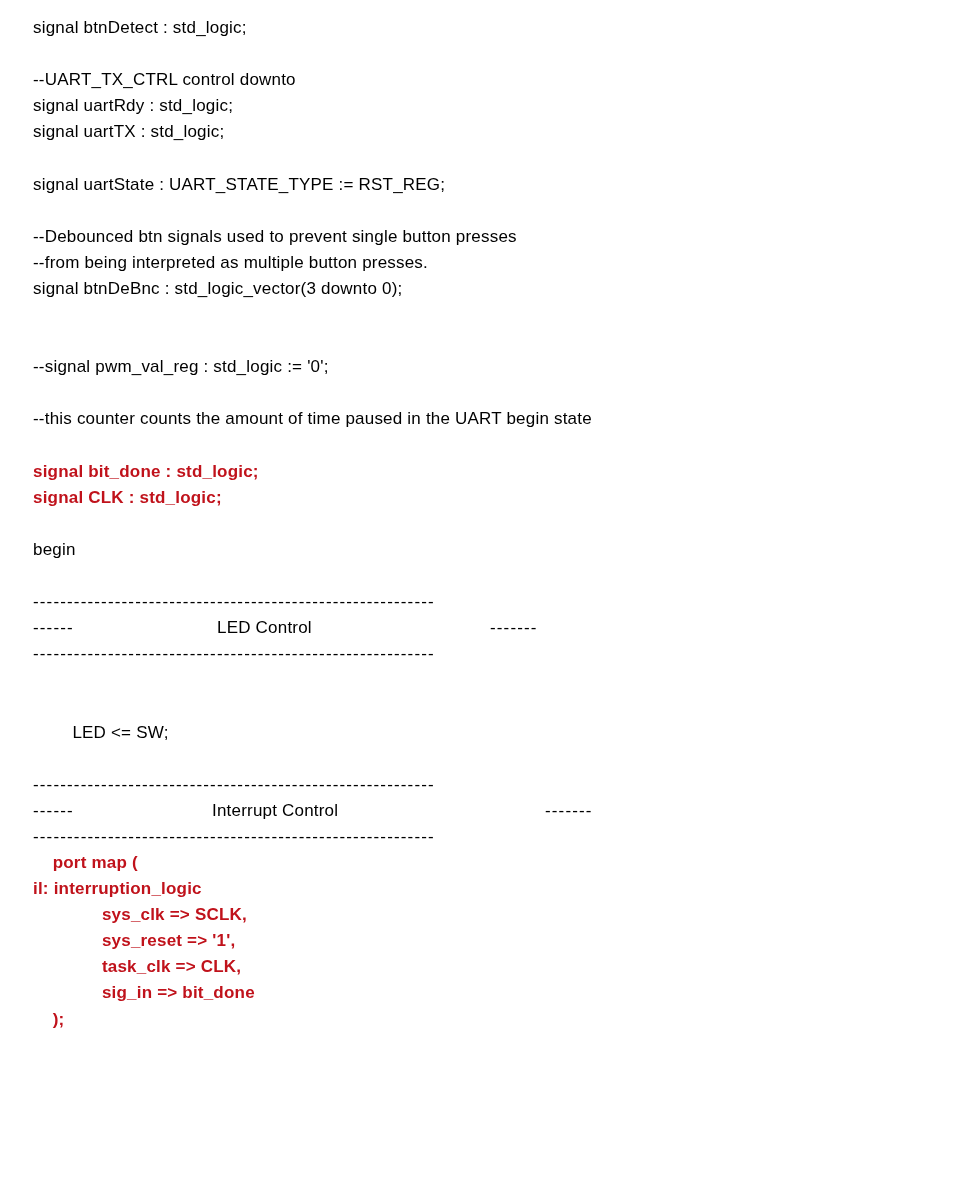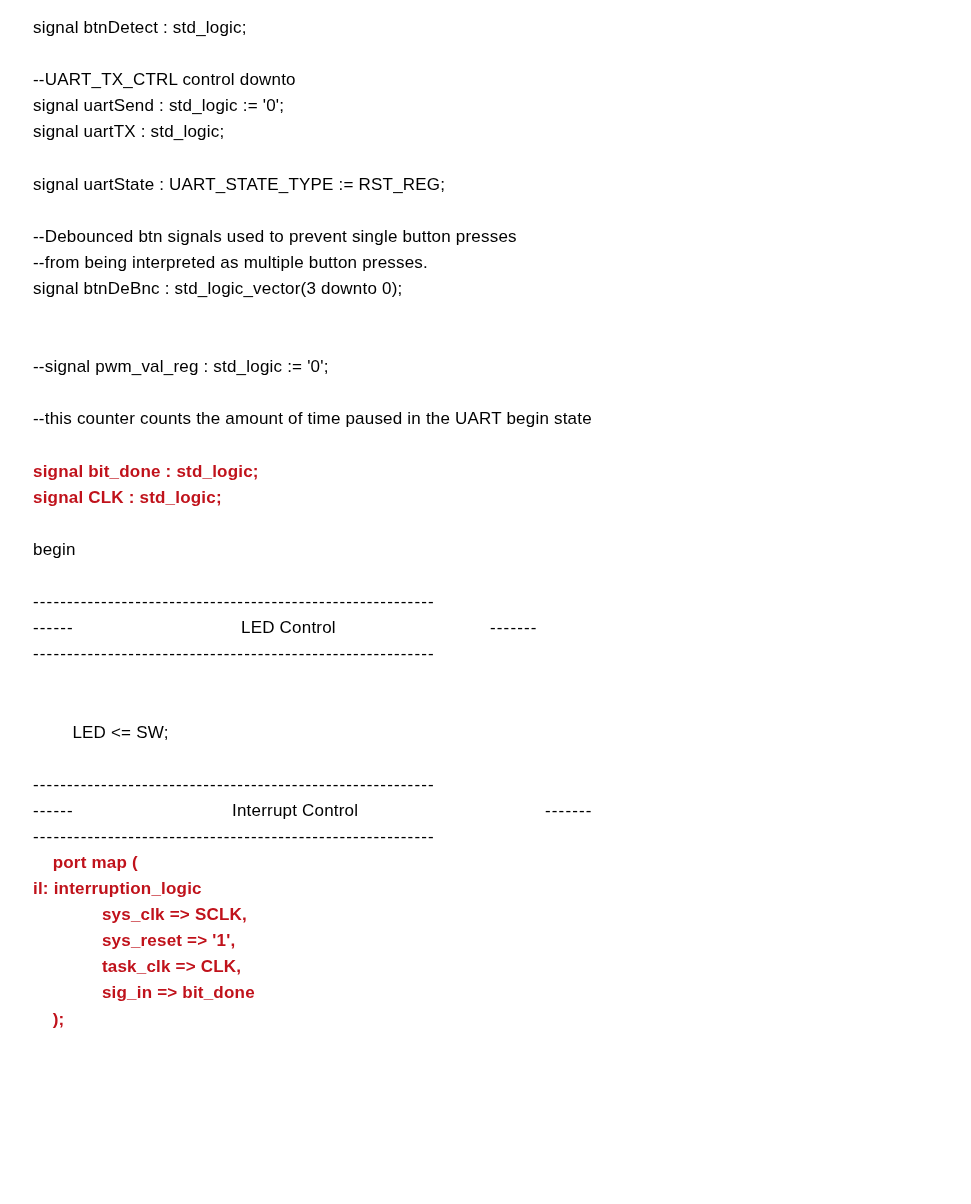--- a/index.html
+++ b/index.html
@@ -49,48 +49,48 @@
     top:0;
   }
 </style>
 </head>
 <body>
 
 <div class="page">
     <div class="line">signal btnDetect : std_logic;</div>
     <div class="line"></div>
     <div class="line">--UART_TX_CTRL control downto</div>
-    <div class="line">signal uartSend : std_logic := '0';</div>
+    <div class="line">signal uartRdy : std_logic;</div>
     <div class="line">signal uartTX : std_logic;</div>
     <div class="line"></div>
     <div class="line">signal uartState : UART_STATE_TYPE := RST_REG;</div>
     <div class="line"></div>
     <div class="line">--Debounced btn signals used to prevent single button presses</div>
     <div class="line">--from being interpreted as multiple button presses.</div>
     <div class="line">signal btnDeBnc : std_logic_vector(3 downto 0);</div>
     <div class="line"></div>
     <div class="line"></div>
     <div class="line">--signal pwm_val_reg : std_logic := '0';</div>
     <div class="line"></div>
     <div class="line">--this counter counts the amount of time paused in the UART begin state</div>
     <div class="line"></div>
     <div class="line red">signal bit_done : std_logic;</div>
     <div class="line red">signal CLK : std_logic;</div>
     <div class="line"></div>
     <div class="line">begin</div>
     <div class="line"></div>
     <div class="line rule"><span class="dash-seg">-----------------------------------------------------------</span></div>
-    <div class="line banner"><span class="dash-seg">------</span><span class="banner-title" style="left: 208px;">LED Control</span><span class="dash-seg banner-right" style="left: 457px;">-------</span></div>
+    <div class="line banner"><span class="dash-seg">------</span><span class="banner-title" style="left: 184px;">LED Control</span><span class="dash-seg banner-right" style="left: 457px;">-------</span></div>
     <div class="line rule"><span class="dash-seg">-----------------------------------------------------------</span></div>
     <div class="line"></div>
     <div class="line"></div>
     <div class="line">        LED &lt;= SW;</div>
     <div class="line"></div>
     <div class="line rule"><span class="dash-seg">-----------------------------------------------------------</span></div>
-    <div class="line banner"><span class="dash-seg">------</span><span class="banner-title" style="left: 199px;">Interrupt Control</span><span class="dash-seg banner-right" style="left: 512px;">-------</span></div>
+    <div class="line banner"><span class="dash-seg">------</span><span class="banner-title" style="left: 179px;">Interrupt Control</span><span class="dash-seg banner-right" style="left: 512px;">-------</span></div>
     <div class="line rule"><span class="dash-seg">-----------------------------------------------------------</span></div>
     <div class="line red">    port map (</div>
     <div class="line red">il: interruption_logic</div>
     <div class="line red">              sys_clk =&gt; SCLK,</div>
     <div class="line red">              sys_reset =&gt; '1',</div>
     <div class="line red">              task_clk =&gt; CLK,</div>
     <div class="line red">              sig_in =&gt; bit_done</div>
     <div class="line red">    );</div>
   </div>
 

